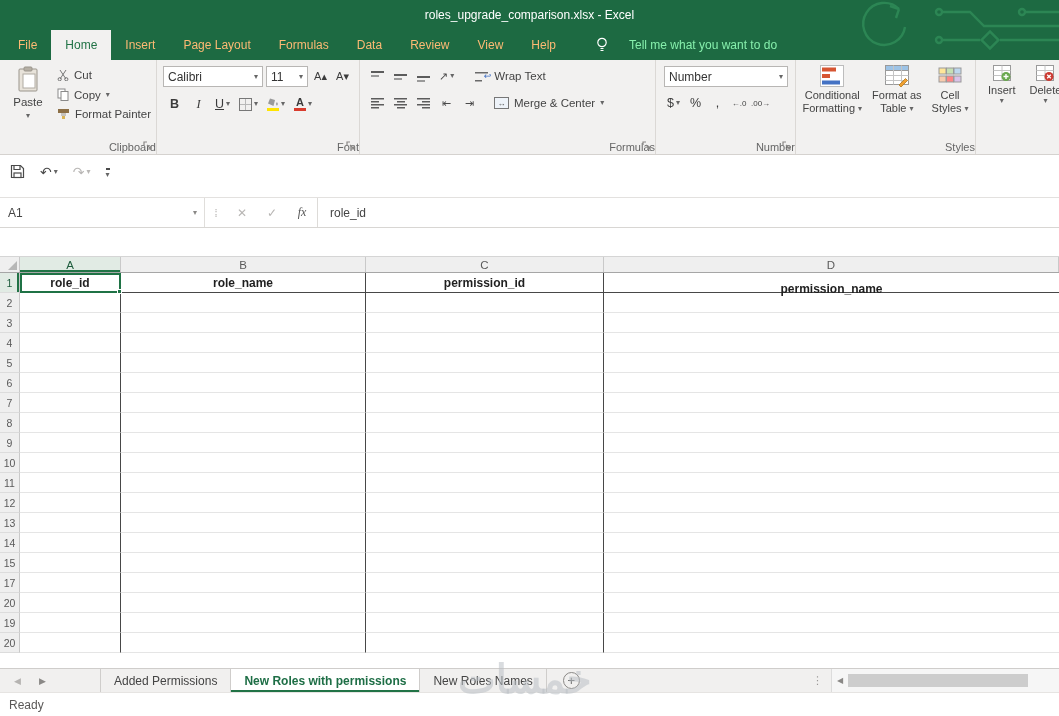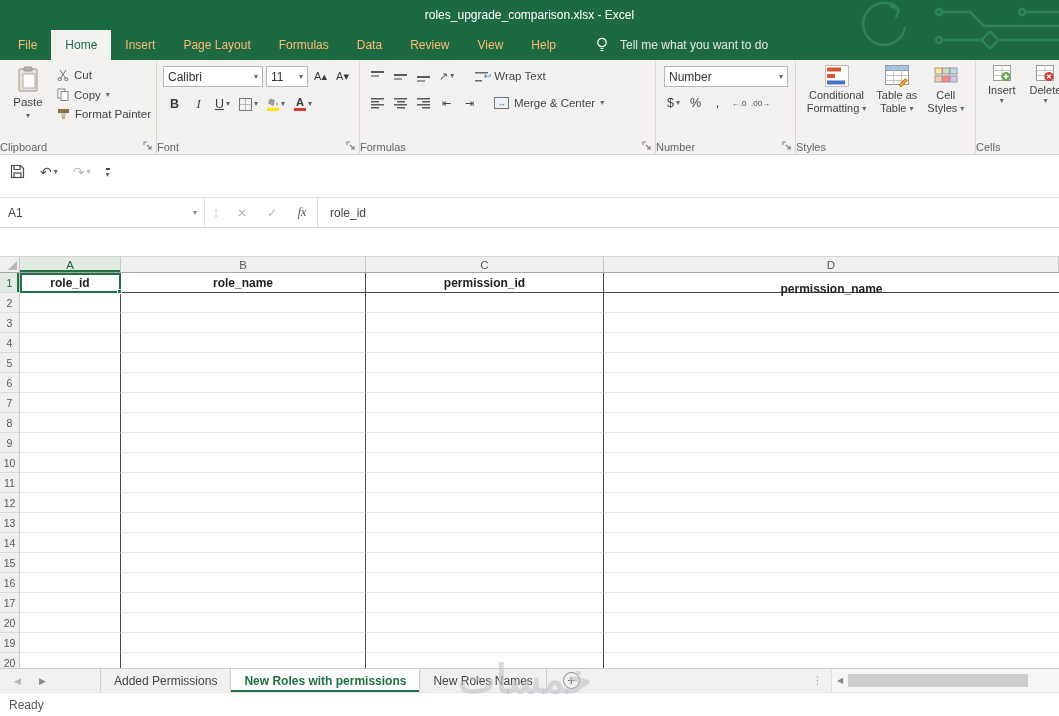--- a/index.html
+++ b/index.html
@@ -8,26 +8,26 @@
   .app{position:absolute;inset:0;overflow:hidden}
 
   
   .appheader{position:absolute;top:0;left:0;right:0;height:60px;background:#1d6a42;color:#fff}
   .deco{position:absolute;right:0;top:0;pointer-events:none}
   .wtitle{position:absolute;top:0;left:0;right:0;height:30px;line-height:30px;text-align:center;font-size:12px;color:#fff;z-index:2}
   .menubar{position:absolute;top:30px;left:0;right:0;height:30px;display:flex;align-items:stretch;padding-left:4px;z-index:2}
   .mtabs{display:flex;align-items:stretch}
   .mtab{padding:0 14px;display:flex;align-items:center;font-size:12px;color:#fdba74;cursor:pointer;white-space:nowrap}
   .mtab.active{background:#f2f1f0;color:#217346;font-weight:normal}
-  .tellme{display:flex;align-items:center;gap:12px;margin-left:26px;color:#e5e5e5;font-size:12px;white-space:nowrap}
+  .tellme{display:flex;align-items:center;gap:21px;margin-left:26px;color:#86efac;font-size:12px;white-space:nowrap}
 
   
   .ribbon{position:absolute;top:60px;left:0;right:0;height:95px;background:#f2f1f0;border-bottom:1px solid #d5d2cf;display:flex;z-index:1}
   .rg{position:relative;border-right:1px solid #dbd8d5;height:100%;padding:3px 2px 16px 2px;flex:none}
-  .rg-label{position:absolute;bottom:1px;left:0;right:0;text-align:left;font-size:11px;color:#666}
+  .rg-label{position:absolute;bottom:1px;left:0;right:0;text-align:right;font-size:11px;color:#666}
   .launcher{position:absolute;right:3px;bottom:3px;cursor:pointer}
   .dd{font-size:8px;color:#666;line-height:1}
   .sbtn{display:flex;align-items:center;gap:5px;font-size:11.5px;color:#444;padding:1px 3px;cursor:pointer;white-space:nowrap}
   .tbtn{min-width:19px;height:20px;display:flex;align-items:center;justify-content:center;gap:2px;font-size:12.5px;color:#3b3b3b;cursor:pointer;padding:0 2px}
   .combo{background:#fff;border:1px solid #b8b6b4;height:21px;display:flex;align-items:center;font-size:12px;color:#333;padding:0 4px;cursor:pointer}
   .combo .val{flex:1;overflow:hidden;white-space:nowrap}
   .w100{width:100px}.w40{width:42px}.w124{width:124px}
 
   
   .rg-clipboard{width:157px}
@@ -376,21 +376,21 @@
             <span class="dd">▾</span>
           </span>
       </div>
       <div class="bigbtn">
         <svg width="24" height="22" viewBox="0 0 24 22">
           <rect x="0.5" y="0.5" width="23" height="19" fill="#fff" stroke="#9a9a9a"></rect>
           <rect x="0.5" y="0.5" width="23" height="5" fill="#9dc3e6" stroke="#9a9a9a"></rect>
           <path d="M8.5 0.5 v19 M16.5 0.5 v19 M0.5 10.5 h23 M0.5 15.5 h23" stroke="#c4c4c4"></path>
           <path d="M14 20 l6.5 -6.5 2 2 L16 22 Z" fill="#f0a030" stroke="#b07820" stroke-width="0.8"></path>
         </svg>
-        <span>Table as</span>
+        <span>Format as</span>
         <span class="lab2">
             <span>Table</span>
             <span class="dd">▾</span>
           </span>
       </div>
       <div class="bigbtn">
         <svg width="24" height="22" viewBox="0 0 24 22">
           <rect x="1" y="3" width="7" height="6" fill="#ffe699" stroke="#9a9a9a"></rect>
           <rect x="8.5" y="3" width="7" height="6" fill="#c6e0b4" stroke="#9a9a9a"></rect>
           <rect x="16" y="3" width="7" height="6" fill="#bdd7ee" stroke="#9a9a9a"></rect>
@@ -584,27 +584,20 @@
           <div class="cell" style="width: 455px;"></div>
         </div>
         <div class="grow">
           <div class="rowh">15</div>
           <div class="cell vb" style="width: 101px;"></div>
           <div class="cell vb" style="width: 245px;"></div>
           <div class="cell vb" style="width: 238px;"></div>
           <div class="cell" style="width: 455px;"></div>
         </div>
         <div class="grow">
-          <div class="rowh">16</div>
-          <div class="cell vb" style="width: 101px;"></div>
-          <div class="cell vb" style="width: 245px;"></div>
-          <div class="cell vb" style="width: 238px;"></div>
-          <div class="cell" style="width: 455px;"></div>
-        </div>
-        <div class="grow">
           <div class="rowh">17</div>
           <div class="cell vb" style="width: 101px;"></div>
           <div class="cell vb" style="width: 245px;"></div>
           <div class="cell vb" style="width: 238px;"></div>
           <div class="cell" style="width: 455px;"></div>
         </div>
         <div class="grow">
           <div class="rowh">20</div>
           <div class="cell vb" style="width: 101px;"></div>
           <div class="cell vb" style="width: 245px;"></div>

